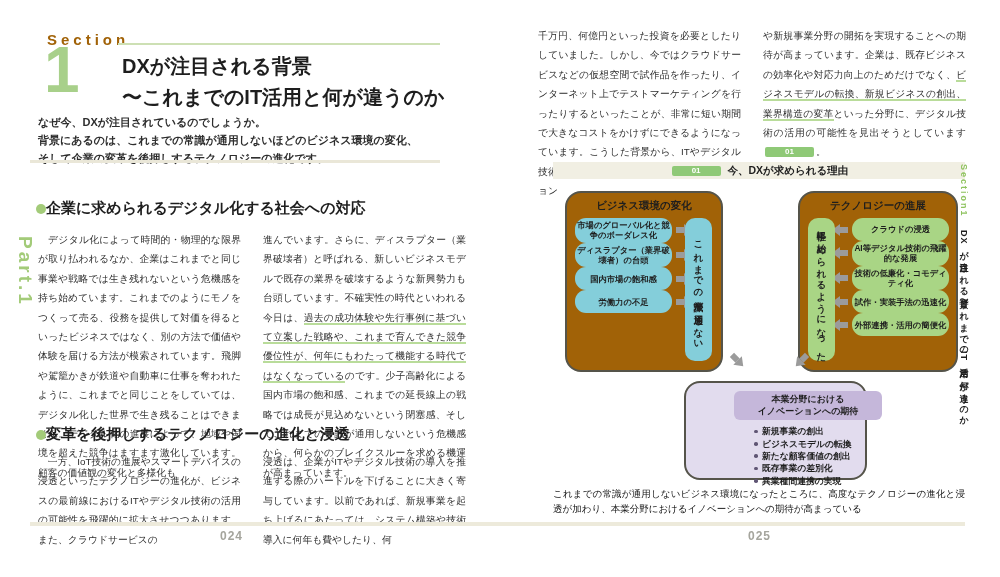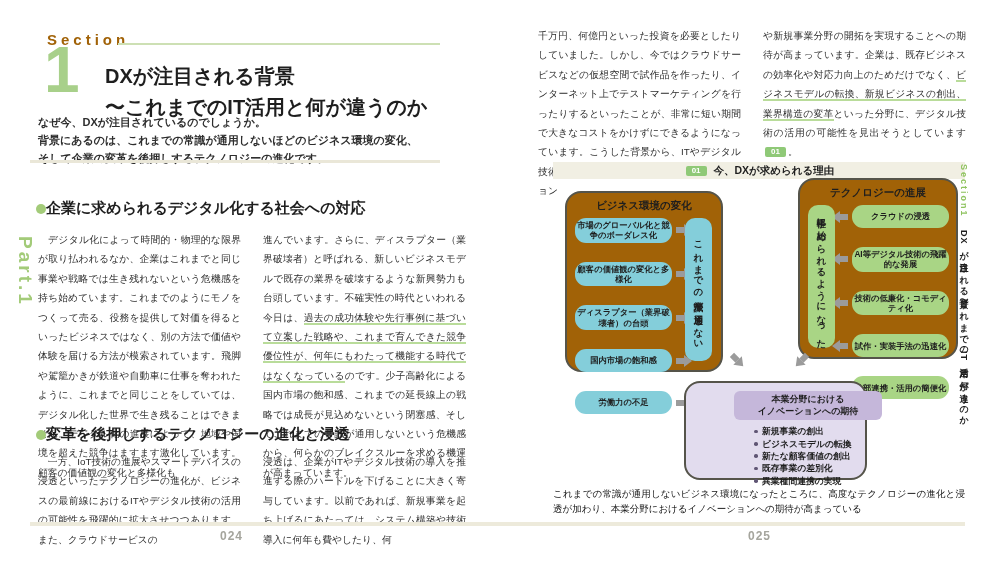--- a/index.html
+++ b/index.html
@@ -6,52 +6,52 @@
   #page{position:relative;width:1000px;height:577px;background:#ffffff;overflow:hidden;
         font-family:"Liberation Sans","DejaVu Sans",sans-serif;color:#2b2b2b;}
   .abs{position:absolute;}
 
   
   #part-vert{left:14px;top:236px;writing-mode:vertical-rl;color:#a3cb79;font-weight:bold;
              font-size:19px;letter-spacing:3px;}
   #section-label{left:47px;top:31px;color:#a16207;font-weight:bold;font-size:15px;letter-spacing:4px;}
   #section-number{left:44px;top:38px;color:#a8d08a;font-weight:bold;font-size:64px;line-height:1;}
   #header-rule{left:118px;top:43px;width:322px;height:2px;background:#cde0b4;}
-  #page-title{left:105px;top:51px;font-size:20px;font-weight:bold;color:#1e1e1e;line-height:1.55;margin-top:10px;}
+  #page-title{left:122px;top:51px;font-size:20px;font-weight:bold;color:#1e1e1e;line-height:1.55;}
   #lead{left:38px;top:114px;font-size:11px;font-weight:bold;color:#2e2e2e;line-height:1.62;}
   .beige-rule{background:#eae7d8;}
   #divider1{left:30px;top:160px;width:410px;height:3px;}
 
   
   .sec-head{font-size:15px;font-weight:bold;color:#1e1e1e;display:flex;align-items:center;gap:0;}
   .green-dot{width:10px;height:10px;border-radius:50%;background:#a3cb79;flex:0 0 auto;}
   #h1{left:36px;top:199px;}
   #h2{left:36px;top:425px;}
 
   
   .cols{display:flex;gap:22px;}
   .col{width:203px;font-size:9.8px;line-height:19.4px;text-align:justify;color:#2e2e2e;}
   #sec1-cols{left:38px;top:230px;width:428px;}
   #sec2-cols{left:38px;top:452px;width:428px;}
   #rp-cols{left:538px;top:26px;width:428px;}
   .gul{border-bottom:2px solid #b9dc9a;}
 
   .badge{display:inline-block;background:#8fc977;color:#fff;font-size:8px;font-weight:bold;
-         padding:1px 6px;border-radius:2px;line-height:1;vertical-align:1px;margin:0 2px;}
+         padding:1px 20px;border-radius:2px;line-height:1;vertical-align:1px;margin:0 2px;}
 
   
   #fig-bar{left:553px;top:162px;width:412px;height:17px;background:#f1efe3;
            display:flex;align-items:center;justify-content:center;gap:5px;}
   #fig-bar .fig-title{font-size:10.5px;font-weight:bold;color:#1e1e1e;}
 
   .panel{background:#a16207;border:2px solid #55544a;border-radius:16px;box-sizing:border-box;}
   #panel-left{left:565px;top:191px;width:158px;height:181px;}
-  #panel-right{left:798px;top:178px;width:160px;height:181px;}
+  #panel-right{left:798px;top:191px;width:160px;height:181px;}
   .panel-title{text-align:center;padding-top:6px;font-size:10.5px;font-weight:bold;color:#1e1e1e;}
-  .rows{position:absolute;top:25px;display:flex;flex-direction:column;gap:19px;}
+  .rows{position:absolute;top:25px;display:flex;flex-direction:column;gap:0;}
   #panel-left .rows{left:8px;}
   #panel-right .rows{right:7px;}
   .row{display:flex;align-items:center;gap:4px;}
   .fbox{border-radius:11px;font-size:8.3px;font-weight:bold;text-align:center;
         display:flex;align-items:center;justify-content:center;line-height:1.25;
         padding:2px 2px;box-sizing:border-box;color:#1e1e1e;}
   .blue{background:#84ceda;}
   .green{background:#a9d585;}
   .fbox.item{width:97px;min-height:23px;}
   .result-v{position:absolute;top:25px;bottom:9px;width:27px;border-radius:10px;
@@ -148,27 +148,20 @@
     <div class="panel-title">ビジネス環境の変化</div>
     <div class="rows">
       <div class="row">
         <div class="fbox blue item">市場のグローバル化と競争のボーダレス化</div>
         <span class="arrow">
             <span class="bar"></span>
             <span class="tri-r"></span>
           </span>
       </div>
       <div class="row">
-        <div class="fbox blue item">顧客の価値観の変化と多様化</div>
-        <span class="arrow">
-            <span class="bar"></span>
-            <span class="tri-r"></span>
-          </span>
-      </div>
-      <div class="row">
         <div class="fbox blue item">ディスラプター（業界破壊者）の台頭</div>
         <span class="arrow">
             <span class="bar"></span>
             <span class="tri-r"></span>
           </span>
       </div>
       <div class="row">
         <div class="fbox blue item">国内市場の飽和感</div>
         <span class="arrow">
             <span class="bar"></span>

